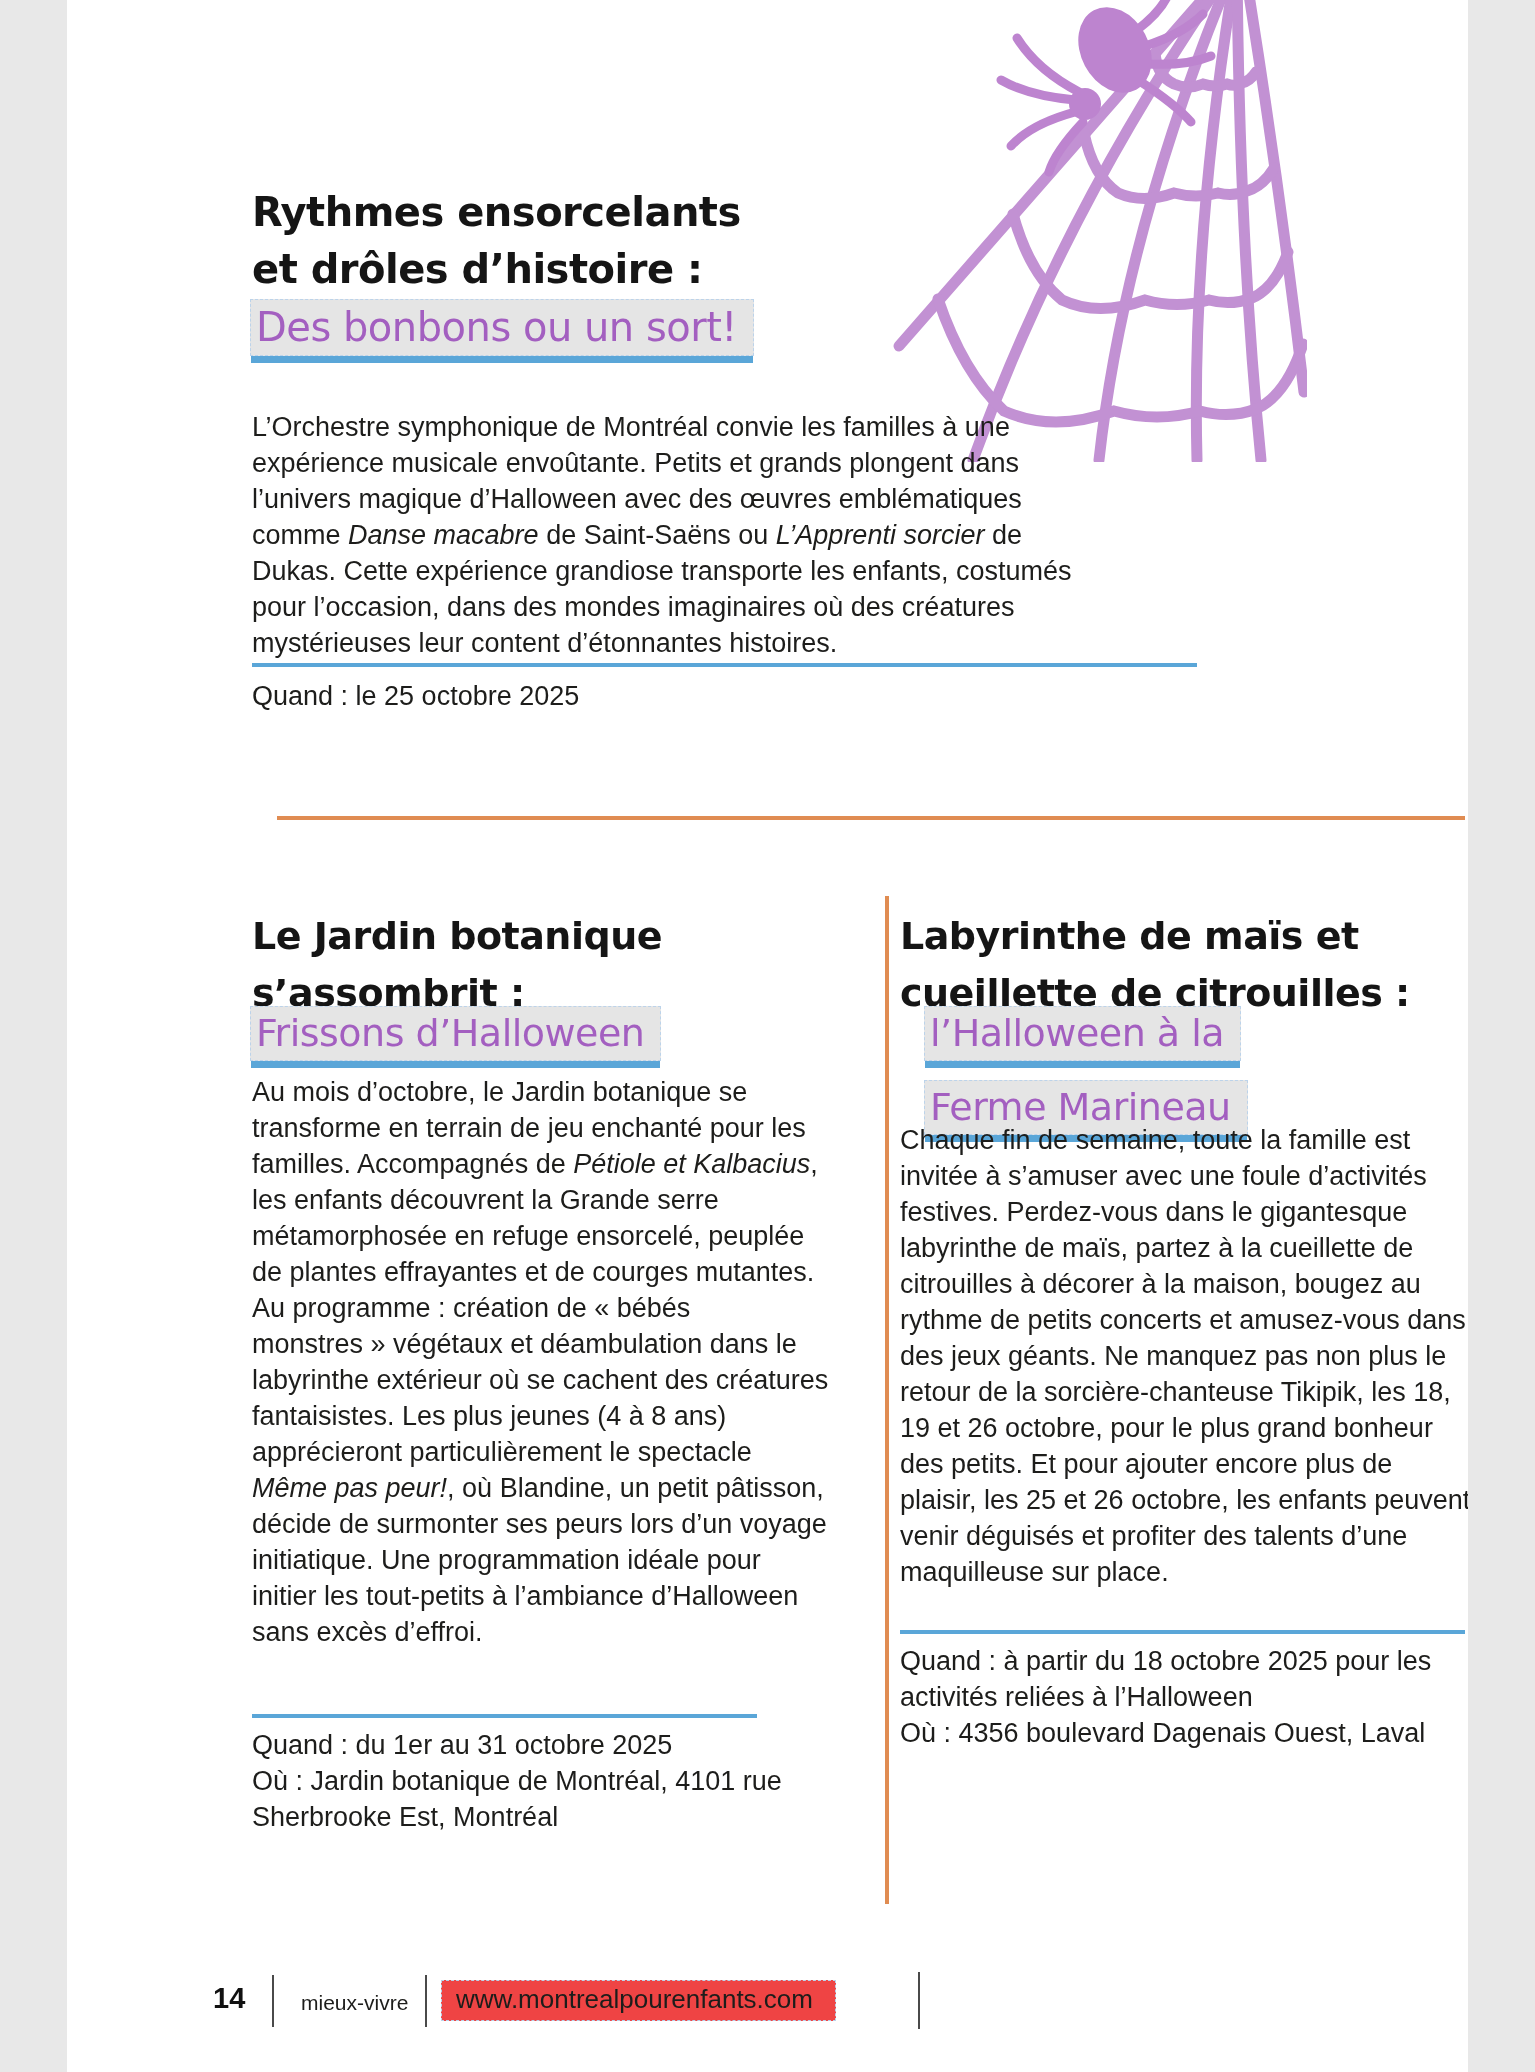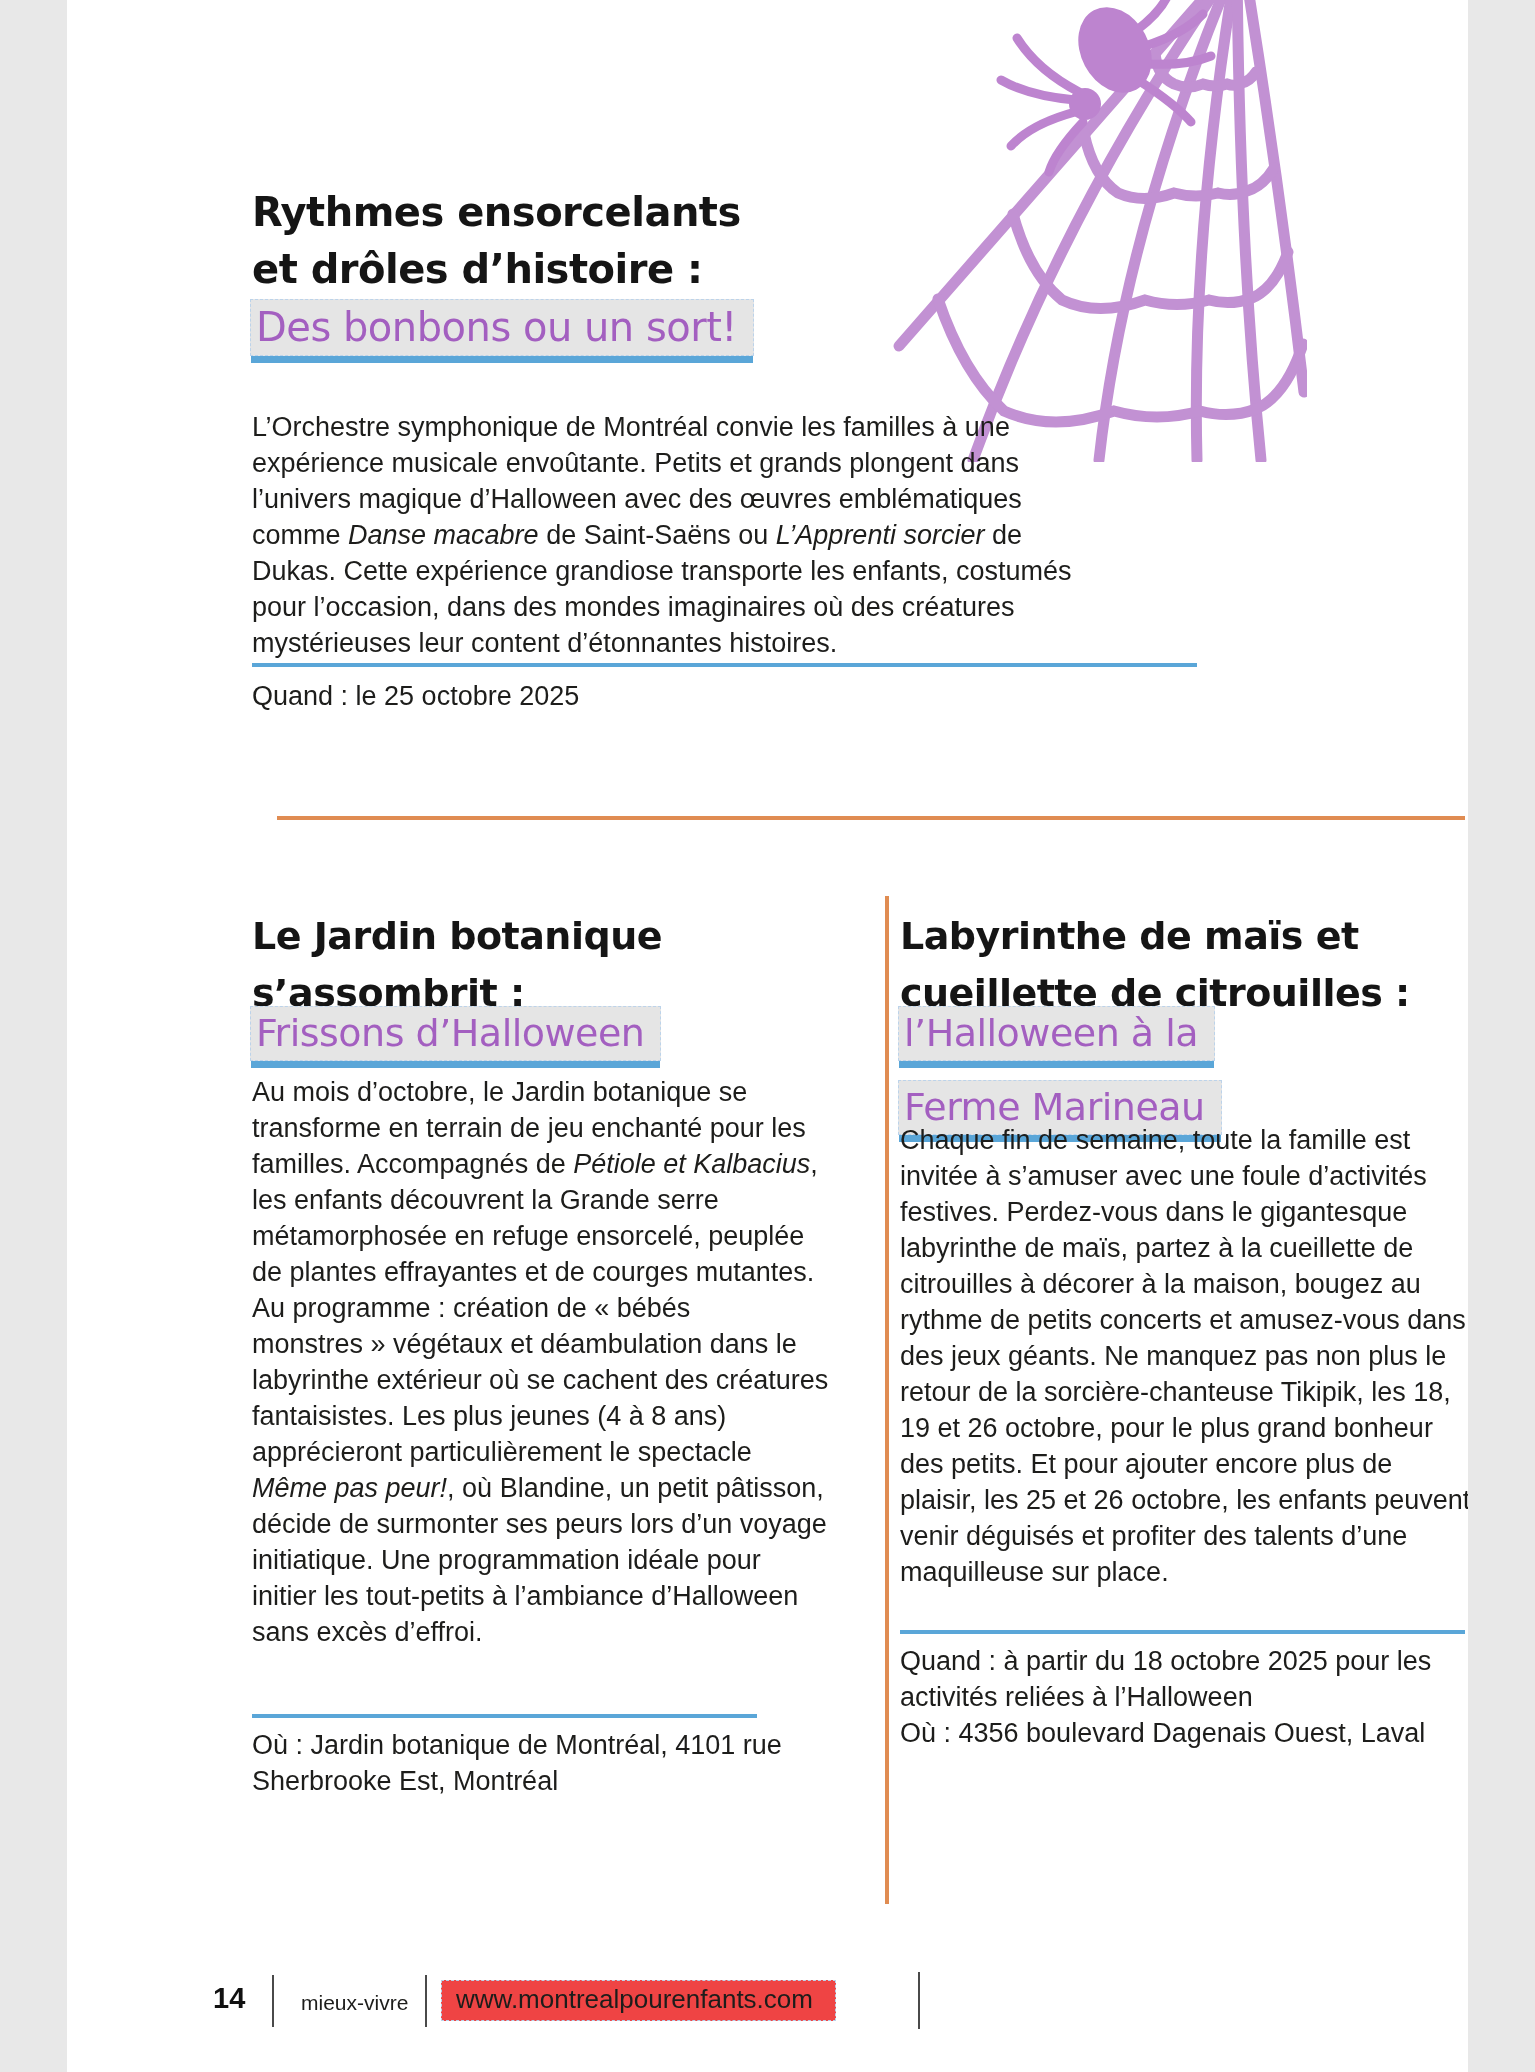--- a/index.html
+++ b/index.html
@@ -102,28 +102,29 @@
   <div class="abs h-black col" style="left:185px;top:908px;">
     <div>Le Jardin botanique</div>
     <div>s’assombrit :</div>
   </div>
   <div class="abs hl-stack" style="left:183px;top:1006px;">
     <span class="hl col">Frissons d’Halloween</span>
   </div>
   <div class="abs body-text" style="left:185px;top:1074px;width:578px;"><span>Au mois d’octobre, le Jardin botanique se transforme en terrain de jeu enchanté pour les familles. Accompagnés de </span><em>Pétiole et Kalbacius</em><span>, les enfants découvrent la Grande serre métamorphosée en refuge ensorcelé, peuplée de plantes effrayantes et de courges mutantes. Au programme&nbsp;: création de «&nbsp;bébés monstres&nbsp;» végétaux et déambulation dans le labyrinthe extérieur où se cachent des créatures fantaisistes. Les plus jeunes (4 à 8 ans) apprécieront particulièrement le spectacle </span><em>Même pas peur!</em><span>, où Blandine, un petit pâtisson, décide de surmonter ses peurs lors d’un voyage initiatique. Une programmation idéale pour initier les tout-petits à l’ambiance d’Halloween sans excès d’effroi.</span></div>
   <div class="rule-blue" style="left:185px;top:1714px;width:505px;"></div>
   <div class="abs info" style="left:185px;top:1727px;width:548px;">
+    <div>Quand&nbsp;: du 1er au 31 octobre 2025</div>
     <div>Où&nbsp;: Jardin botanique de Montréal, 4101 rue Sherbrooke Est, Montréal</div>
   </div>
 
   <div class="abs h-black col" style="left:833px;top:908px;">
     <div>Labyrinthe de maïs et</div>
     <div>cueillette de citrouilles :</div>
   </div>
-  <div class="abs hl-stack" style="left:831px;top:1006px;">
+  <div class="abs hl-stack" style="left:857px;top:1006px;">
     <div><span class="hl col">l’Halloween à la</span></div>
     <div><span class="hl col">Ferme Marineau</span></div>
   </div>
   <div class="abs body-text" style="left:833px;top:1122px;width:572px;"><span>Chaque fin de semaine, toute la famille est invitée à s’amuser avec une foule d’activités festives. Perdez-vous dans le gigantesque labyrinthe de maïs, partez à la cueillette de citrouilles à décorer à la maison, bougez au rythme de petits concerts et amusez-vous dans des jeux géants. Ne manquez pas non plus le retour de la sorcière-chanteuse Tikipik, les 18, 19 et 26 octobre, pour le plus grand bonheur des petits. Et pour ajouter encore plus de plaisir, les 25 et 26 octobre, les enfants peuvent venir déguisés et profiter des talents d’une maquilleuse sur place.</span></div>
   <div class="rule-blue" style="left:833px;top:1630px;width:565px;"></div>
   <div class="abs info" style="left:833px;top:1643px;width:575px;">
     <div>Quand&nbsp;: à partir du 18 octobre 2025 pour les activités reliées à l’Halloween</div>
     <div>Où&nbsp;: 4356 boulevard Dagenais Ouest, Laval</div>
   </div>
 

